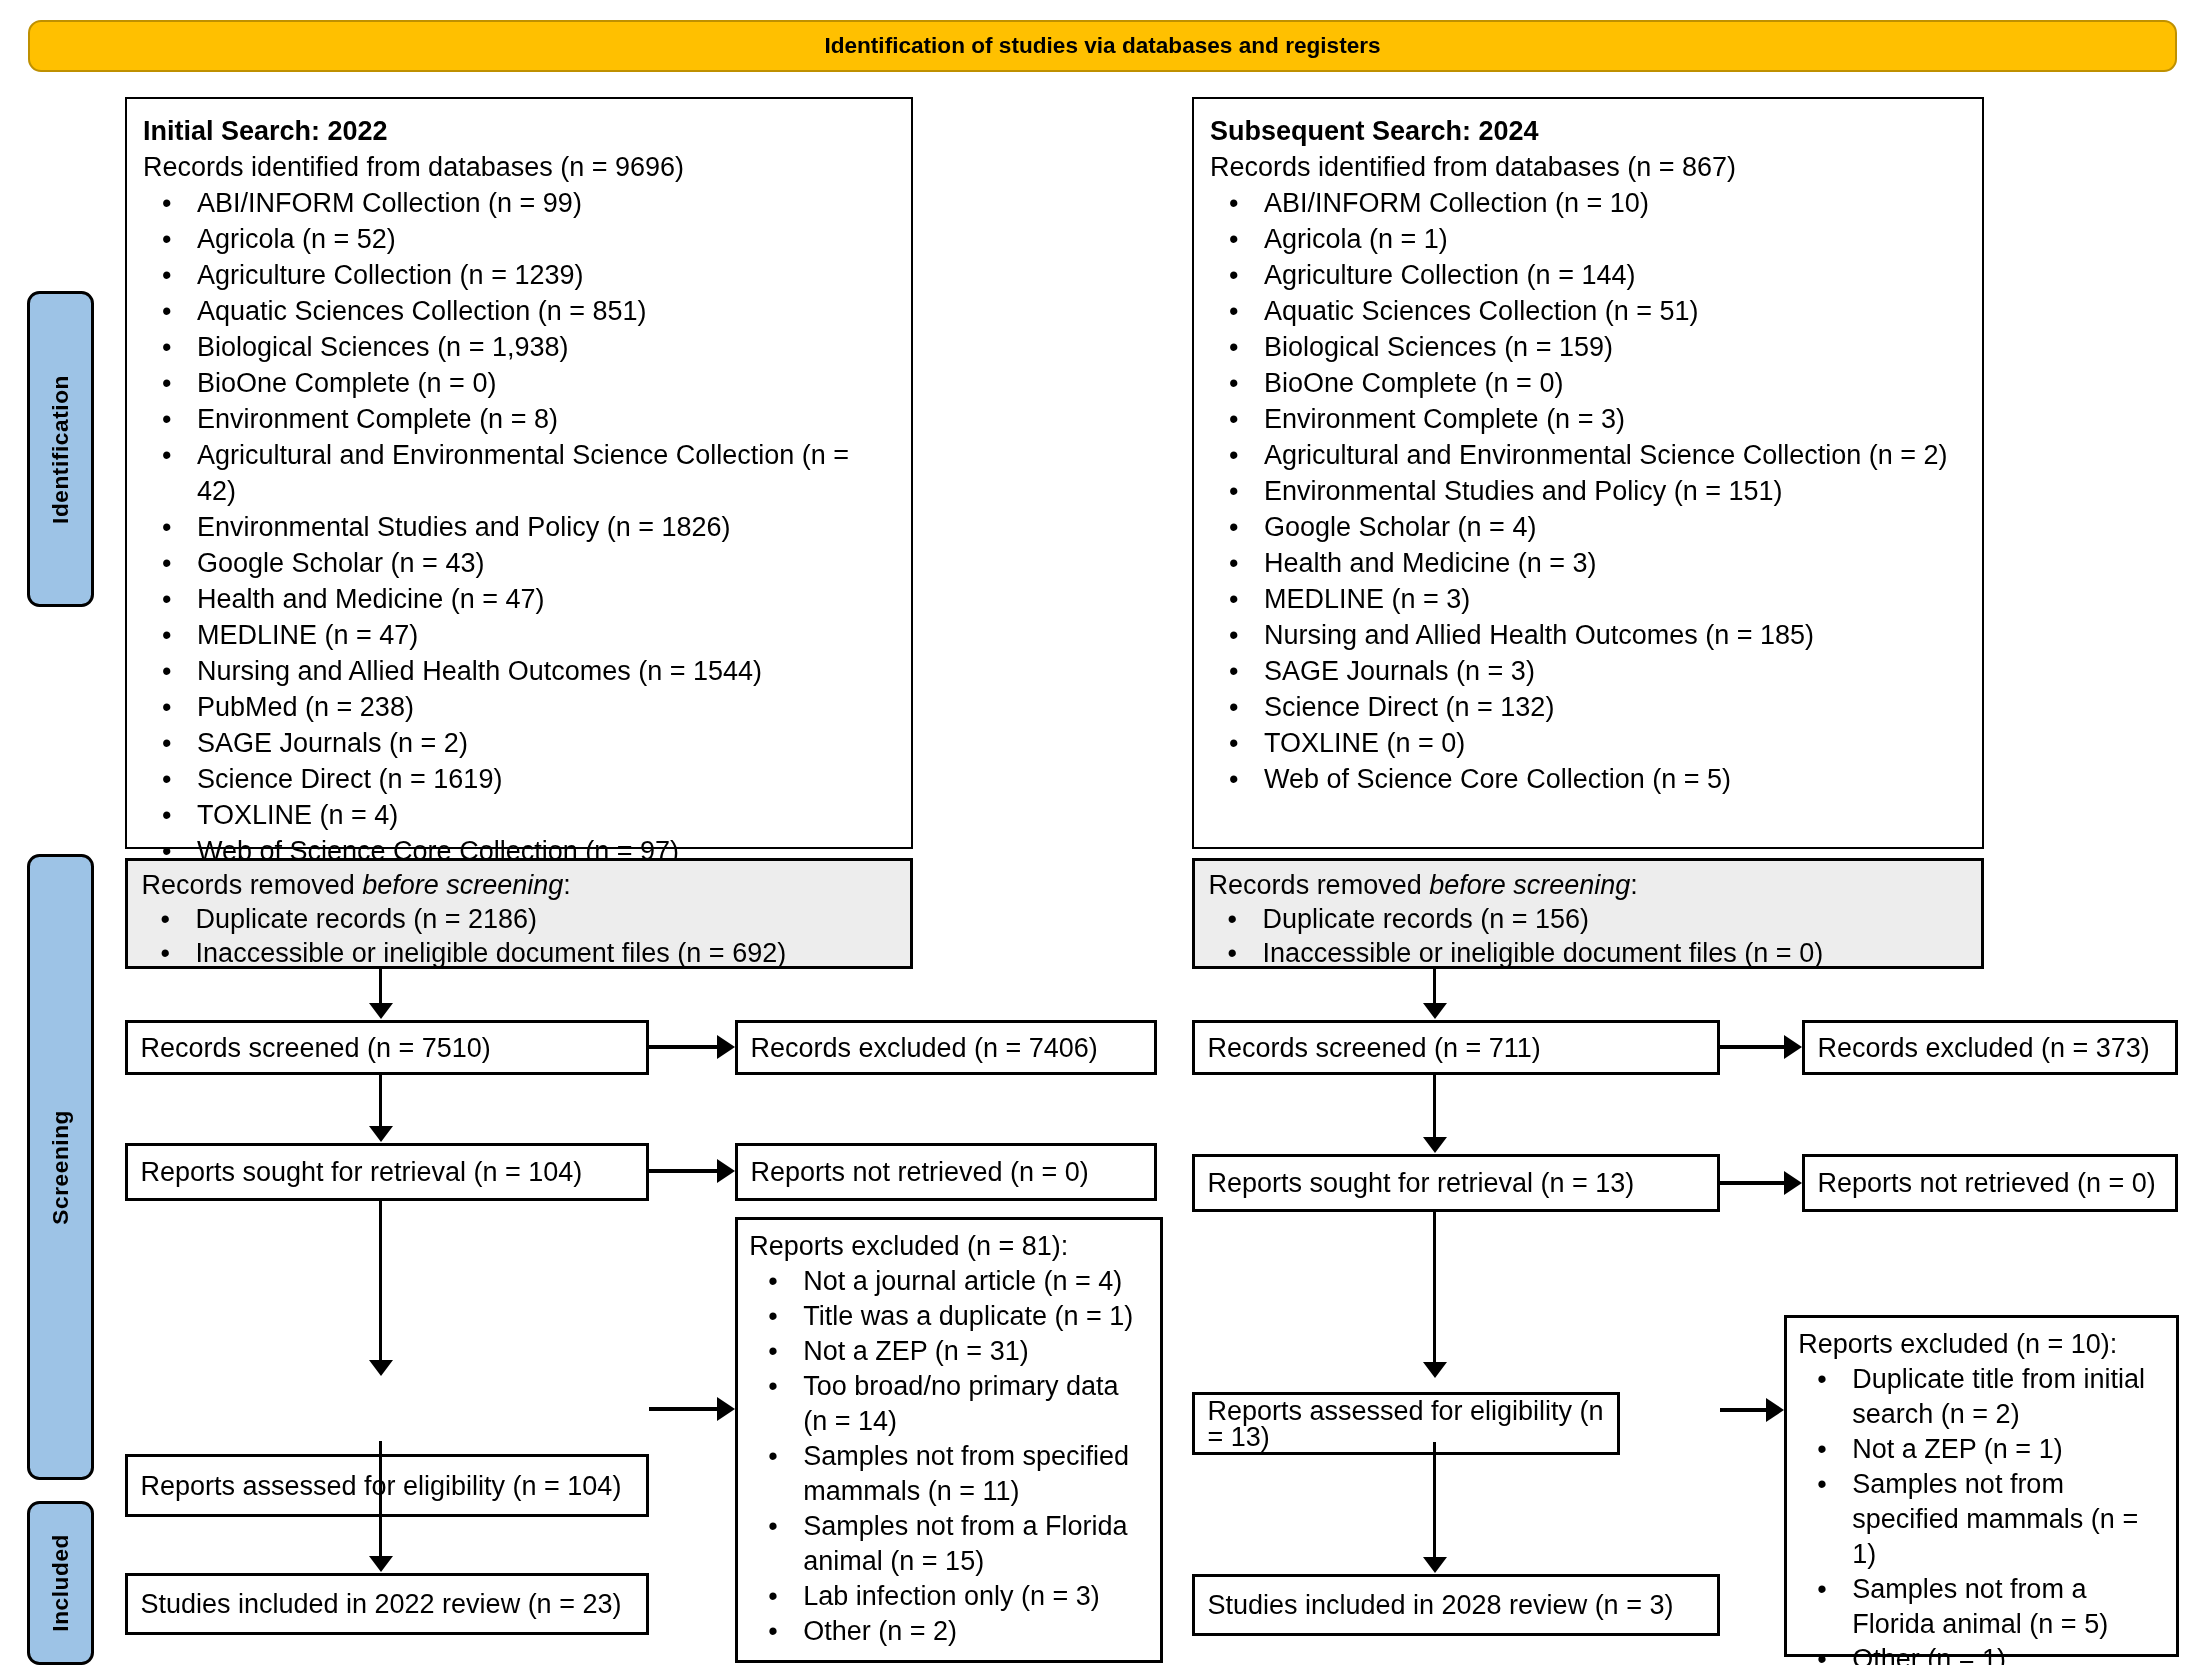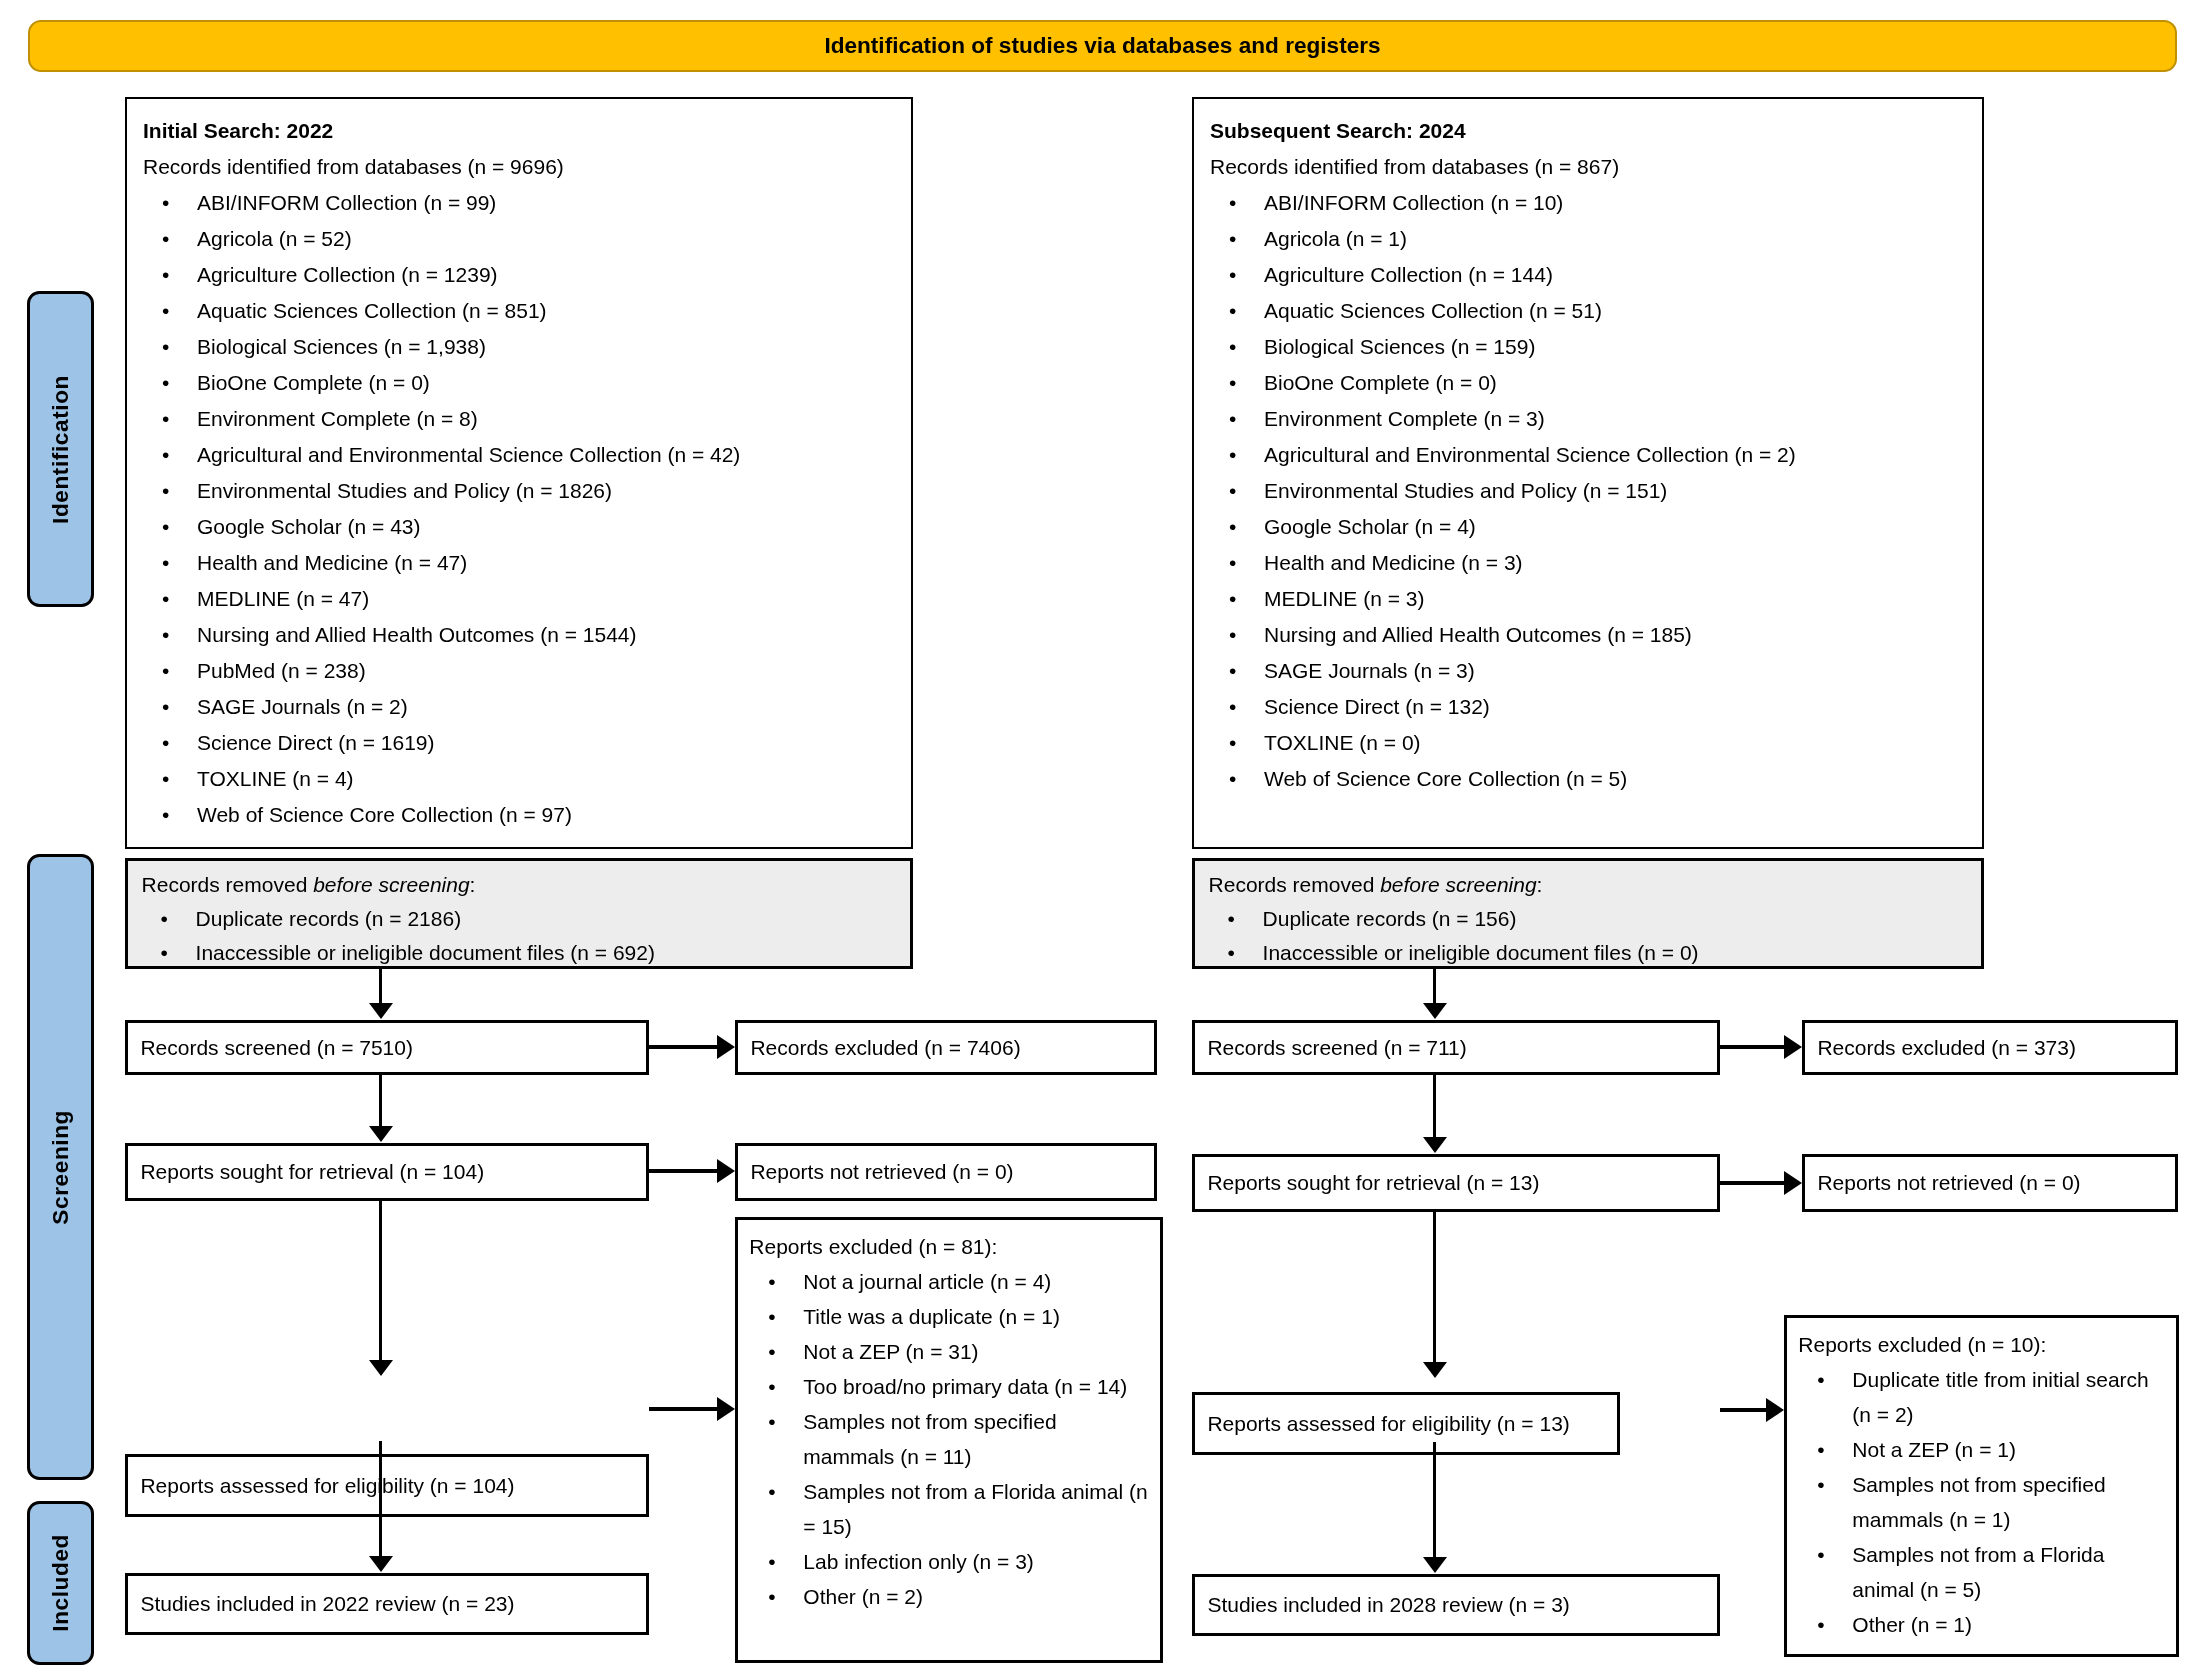--- a/index.html
+++ b/index.html
@@ -42,21 +42,21 @@
     font-weight: bold;
     font-size: 22.6px;
     letter-spacing: 0.6px;
     white-space: nowrap;
   }
   .box {
     position: absolute;
     background: #fff;
     border: 3.4px solid #000;
     box-sizing: border-box;
-    font-size: 21px;
+    font-size: 27px;
   }
   .db {
     border-width: 2.8px;
     padding: 13.6px 16px;
     line-height: 36px;
   }
   .removed {
     background: var(--removed_fill, #EDEDED);
     padding: 6.8px 13.6px;
     line-height: 34px;

